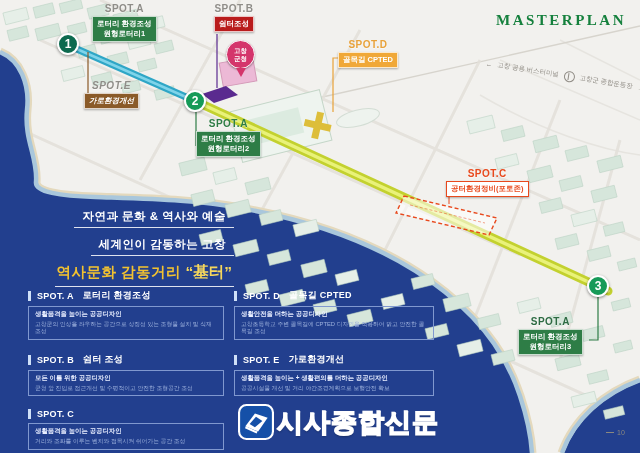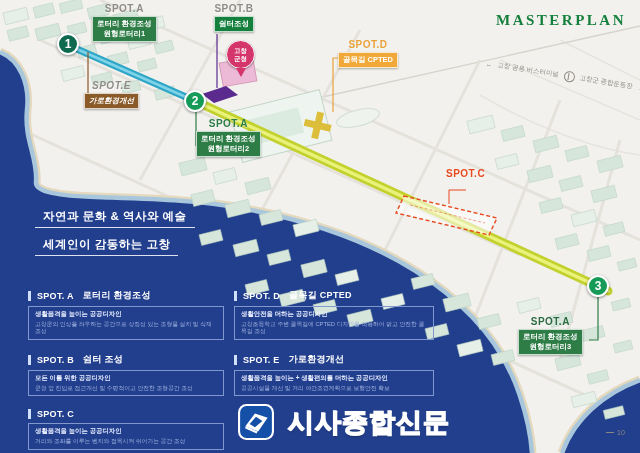--- a/index.html
+++ b/index.html
@@ -14,45 +14,45 @@
   .compass::after{content:"";position:absolute;left:3.8px;top:1px;width:1px;height:7px;background:#8f8b84;}
   .marker{position:absolute;width:22px;height:22px;border-radius:50%;border:2px solid #fff;
     color:#fff;font-weight:bold;font-size:12px;display:flex;align-items:center;justify-content:center;
     box-shadow:0 1px 3px rgba(0,0,0,.45);box-sizing:border-box;}
   .spot{position:absolute;text-align:center;font-weight:bold;z-index:5;}
   .spot-label{font-size:10px;letter-spacing:.5px;text-shadow:0 1px 1px rgba(255,255,255,.6);}
   .lbl-gray{color:#8f8d88;} .lbl-green{color:#2e7d46;} .lbl-dgreen{color:#2e6b43;}
   .lbl-orange{color:#e8a23a;} .lbl-red{color:#e8491d;}
   .spot-box{margin-top:2px;font-size:7.5px;color:#fff;padding:2px 4px;line-height:1.3;
     border:1px solid rgba(255,255,255,.75);box-shadow:0 1px 2px rgba(0,0,0,.3);font-weight:bold;}
-  .bg-green{background:#2e7d46;} .bg-purple{background:#15803d;}
+  .bg-green{background:#2e7d46;} .bg-purple{background:#b91c1c;}
   .bg-brown{background:#8a5a28;} .bg-orange{background:#f0a838;}
   .box-red{background:#ffffff;color:#e8491d;border:1px solid #e8491d;}
   .pin{position:absolute;z-index:6;}
   .pin-bubble{width:27px;height:27px;border-radius:50%;background:#d4356b;border:1.5px solid #fff;
     color:#fff;font-size:6.5px;font-weight:bold;display:flex;flex-direction:column;align-items:center;
     justify-content:center;line-height:1.15;box-shadow:0 1px 2px rgba(0,0,0,.35);}
   .pin-tip{width:0;height:0;border-left:5px solid transparent;border-right:5px solid transparent;
     border-top:9px solid #d4356b;margin:-1px auto 0;}
-  .slogan{position:absolute;left:35px;top:206px;width:206px;z-index:5;text-align:left;}
+  .slogan{position:absolute;left:28px;top:206px;width:206px;z-index:5;text-align:right;}
   .sl-line{margin-bottom:6px;}
   .sl-white{color:#fff;font-size:11.5px;font-weight:600;letter-spacing:.5px;
     border-bottom:1px solid rgba(255,255,255,.85);padding:0 8px 3px;display:inline-block;}
   .sl3-wrap{display:inline-block;border-bottom:1px solid rgba(255,255,255,.85);padding:0 2px 3px;}
   .sl-yellow{color:#f2c230;font-size:14.5px;font-weight:800;letter-spacing:.5px;}
   .sl-quote{color:#f6d75c;font-size:15.5px;font-weight:800;}
   .legend-col{position:absolute;z-index:5;}
   .lg-item{margin-bottom:13px;}
   .lg-head{display:flex;align-items:center;color:#fff;font-weight:bold;font-size:9px;letter-spacing:.3px;}
   .lg-bar{width:3px;height:10px;background:#cfe0f8;margin-right:6px;flex:0 0 auto;}
   .lg-title{margin-left:9px;}
   .lg-box{border:1px solid #8098cf;margin-top:4px;padding:3px 6px;}
   .lg-box-title{color:#e8eeff;font-size:6.4px;font-weight:bold;}
   .lg-box-detail{color:#9cb0dc;font-size:5.8px;margin-top:1.5px;line-height:1.35;}
-  .brand{position:absolute;left:238px;top:404px;display:flex;align-items:center;gap:14px;z-index:6;}
+  .brand{position:absolute;left:238px;top:404px;display:flex;align-items:center;gap:3px;z-index:6;}
   .brand-text{font-size:26px;font-weight:900;color:#1550a8;letter-spacing:1px;
     -webkit-text-stroke:1.6px #ffffff;text-shadow:0 2px 2px rgba(0,0,0,.25);}
   .pagenum{position:absolute;left:606px;top:429px;display:flex;align-items:center;gap:3px;
     color:#8b887f;font-size:7px;z-index:6;}
   .pagerule{width:8px;height:1px;background:#8b887f;}
 </style>
 </head>
 <body>
 
 <div class="stage">
@@ -230,40 +230,47 @@
   </div>
   <div class="spot" style="left:196px;top:118px;">
     <div class="spot-label lbl-green">SPOT.A</div>
     <div class="spot-box bg-green">
       <div>로터리 환경조성</div>
         <div>원형로터리2</div>
     </div>
   </div>
   <div class="spot" style="left:446px;top:168px;">
     <div class="spot-label lbl-red">SPOT.C</div>
+    <div class="spot-box box-red">
+      <div>공터환경정비(포토존)</div>
+    </div>
   </div>
   <div class="spot" style="left:518px;top:316px;">
     <div class="spot-label lbl-dgreen">SPOT.A</div>
     <div class="spot-box bg-green">
       <div>로터리 환경조성</div>
         <div>원형로터리3</div>
     </div>
   </div>
 
   <div class="pin" style="left:226px;top:40px;">
     <div class="pin-bubble">
       <span>고창</span>
         <span>군청</span>
     </div>
     <div class="pin-tip"></div>
   </div>
 
   <div class="slogan">
     <div class="sl-line"><span class="sl-white">자연과 문화 &amp; 역사와 예술</span></div>
     <div class="sl-line"><span class="sl-white">세계인이 감동하는 고창</span></div>
+    <div class="sl-line"><span class="sl3-wrap">
+      <span class="sl-yellow">역사문화 감동거리</span>
+      <span class="sl-quote">“基터”</span>
+    </span></div>
   </div>
 
   <div class="legend-col" style="left:28px;top:289px;width:196px;">
     <div class="lg-item">
       <div class="lg-head">
           <span class="lg-bar"></span>
         <span>SPOT. A</span>
         <span class="lg-title">로터리 환경조성</span>
         </div>
       <div class="lg-box">

